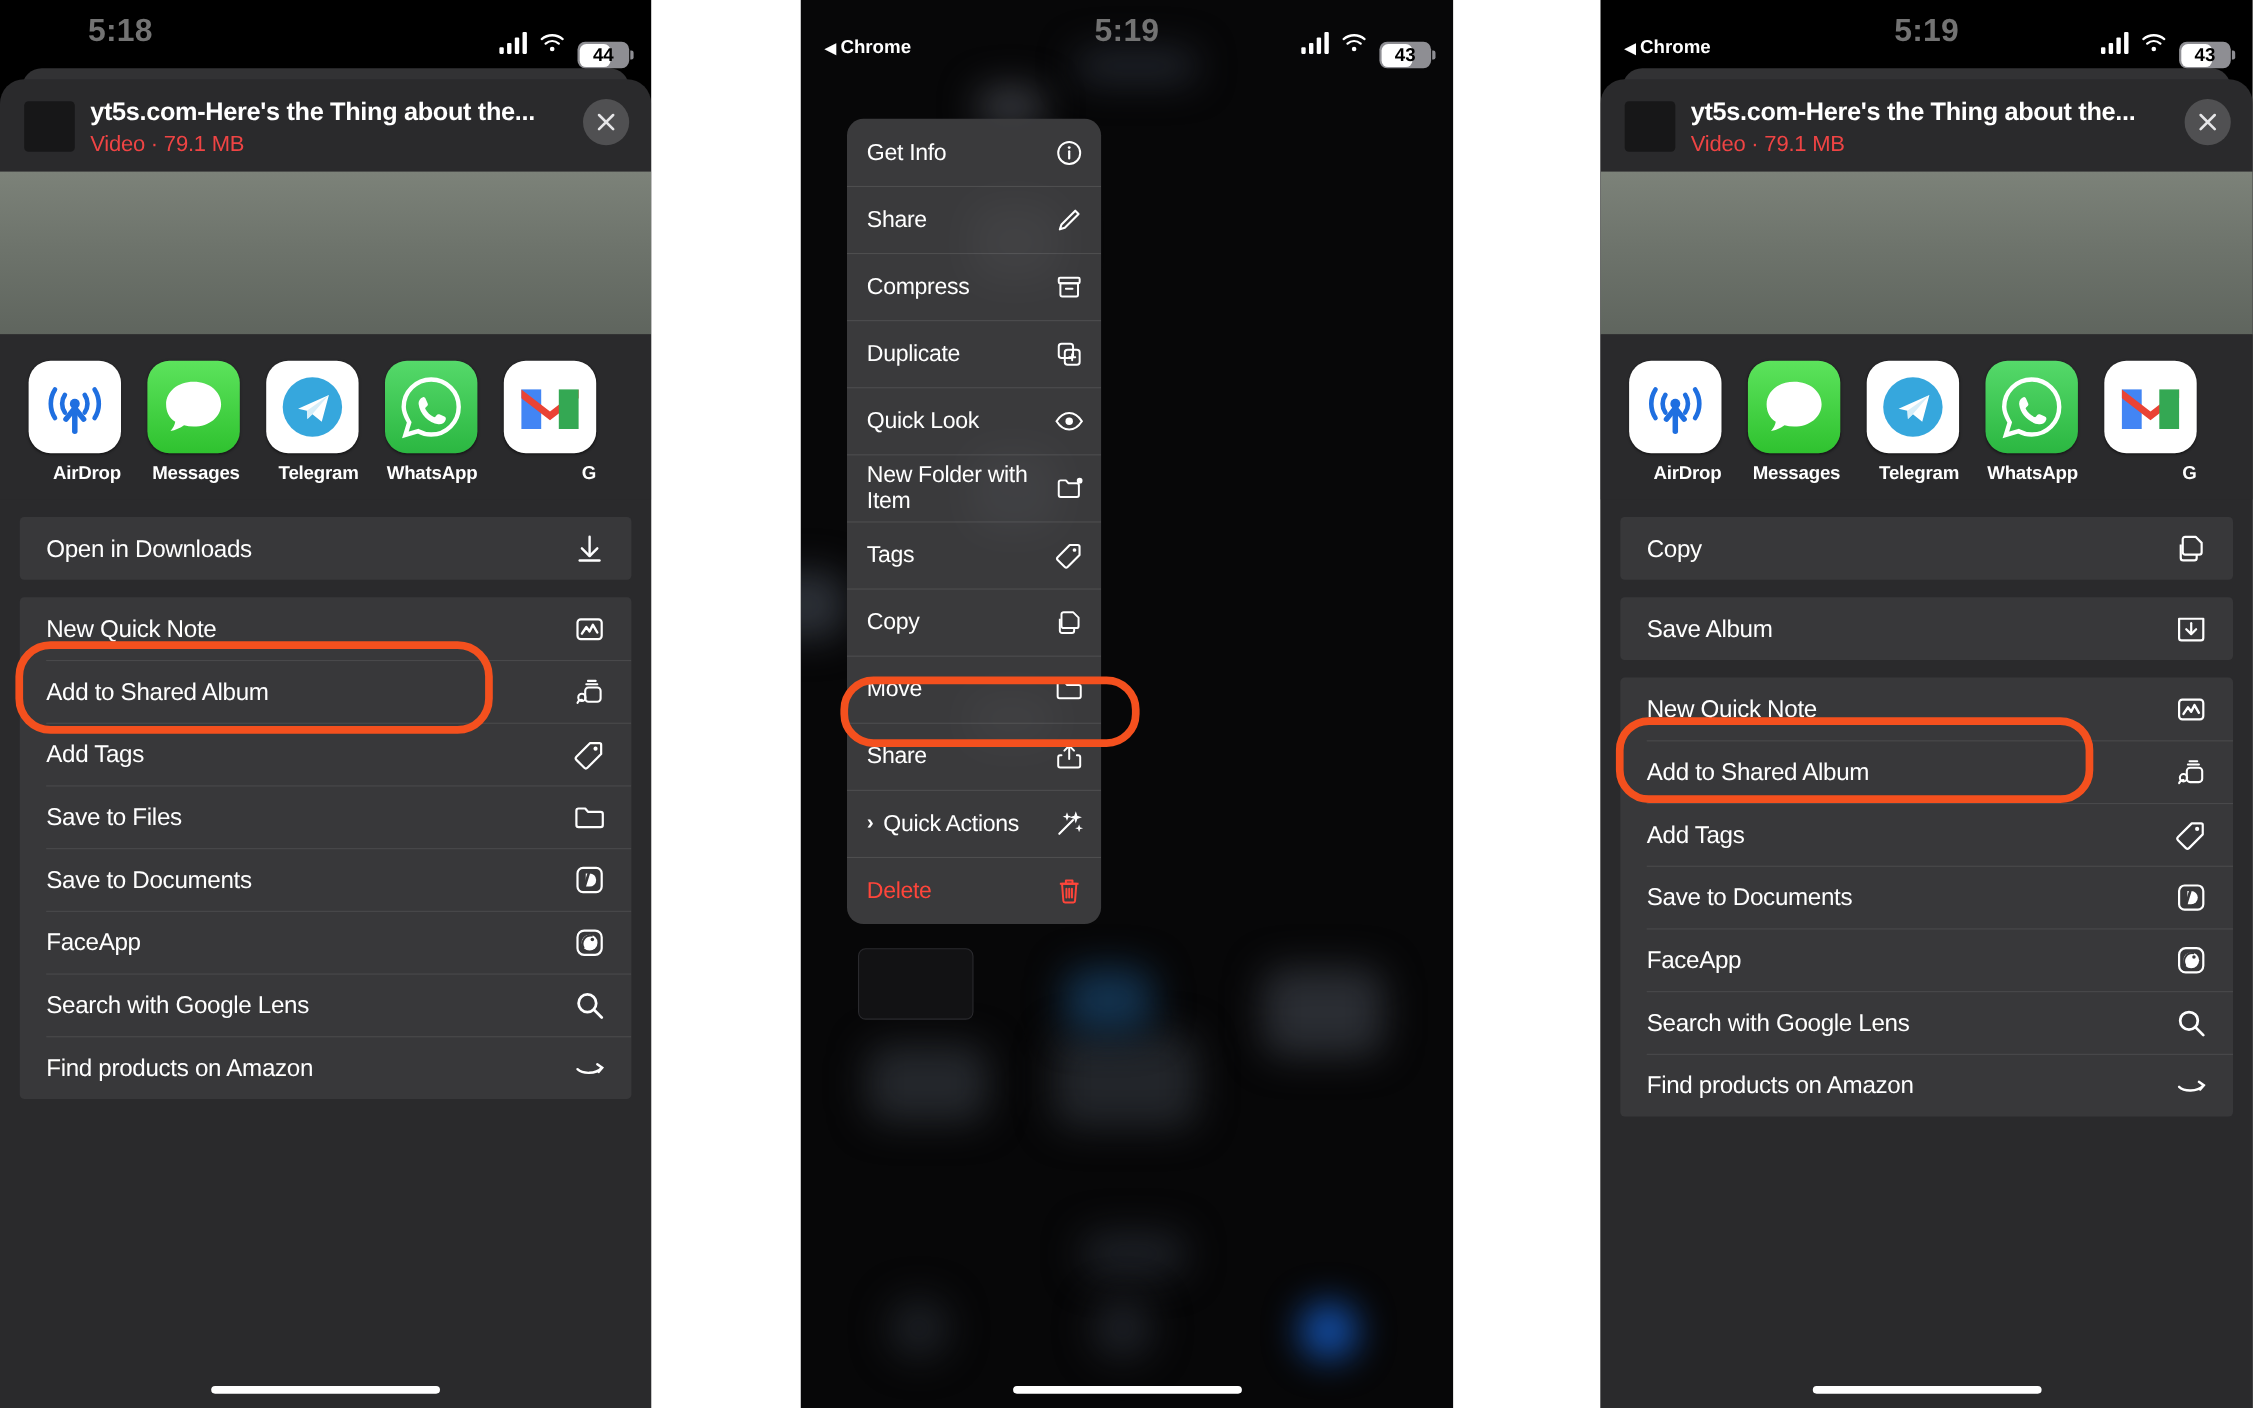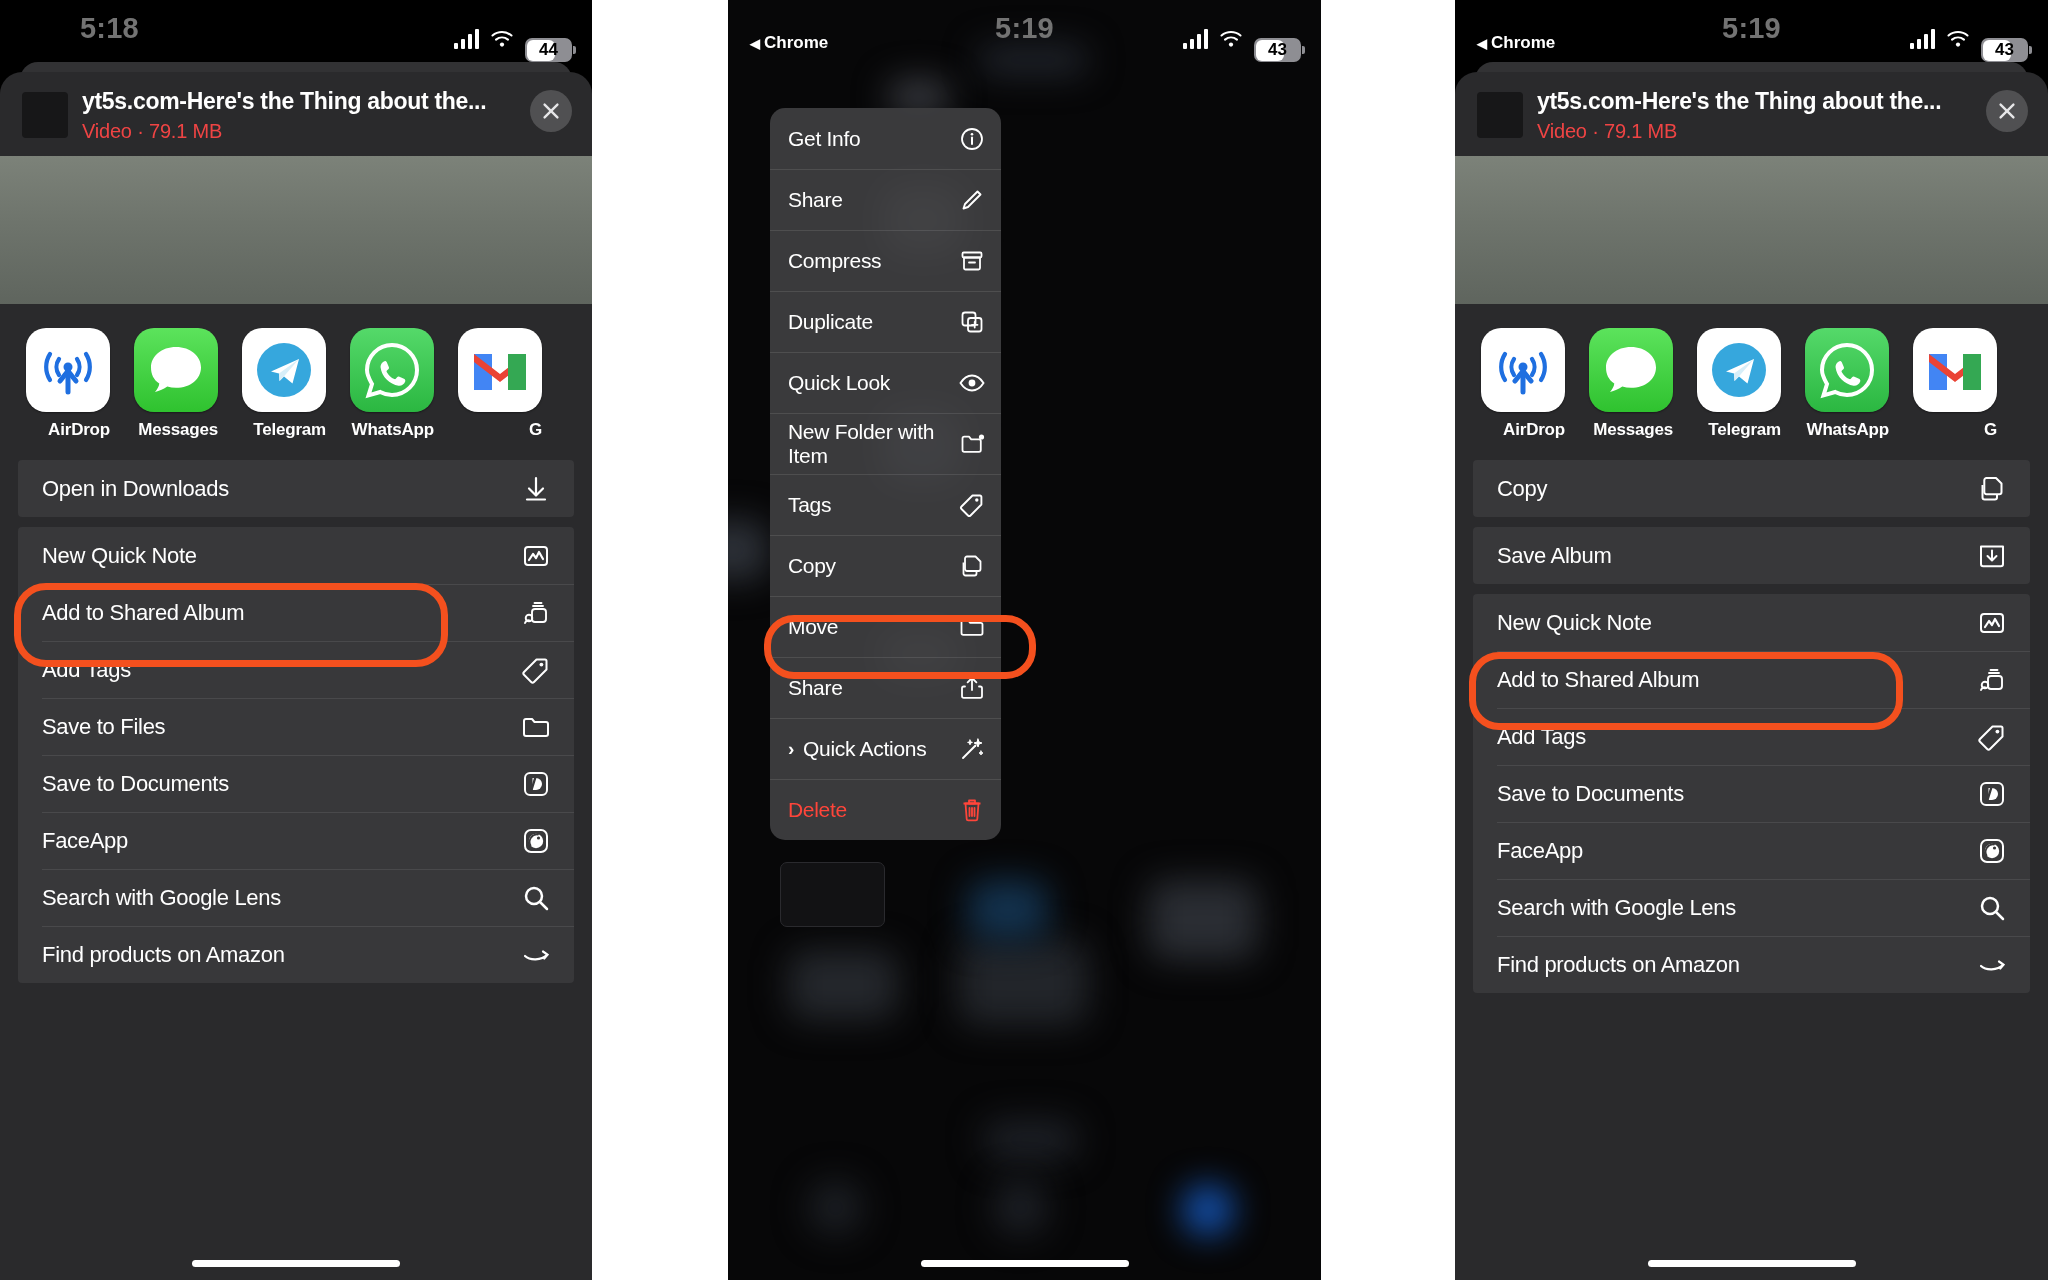--- a/index.html
+++ b/index.html
@@ -62,21 +62,21 @@
     box-shadow:0 1px 2px rgba(0,0,0,.4); }
   .applabel{ margin-top:8px; color:#fff; font-size:17px; font-weight:700; letter-spacing:-.2px;
     white-space:nowrap;text-align:right; }
   .ic-airdrop{ background:#fff; }
   .ic-messages{ background:linear-gradient(180deg,#5ce35c,#2fc22f); }
   .ic-telegram{ background:#fff; }
   .ic-whatsapp{ background:linear-gradient(180deg,#55d96a,#2bb741); }
   .ic-gmail{ background:#fff; }
 
   
-  .group{ margin:6px 18px 10px 18px; background:#38383a; border-radius:4px; overflow:hidden; }
+  .group{ margin:16px 18px 10px 18px; background:#38383a; border-radius:4px; overflow:hidden; }
   .row{ position:relative; display:flex; align-items:center; justify-content:space-between;
     height:57px; padding:0 22px 0 24px; }
   .row + .row:before{ content:""; position:absolute; left:24px; right:0; top:0; height:1px;
     background:rgba(255,255,255,.09); }
   .row-label{ color:#fff; font-size:22px; letter-spacing:-.3px; }
   .row-icon{ width:32px; height:32px; display:flex; align-items:center; justify-content:center; }
   .row-icon svg{ width:30px; height:30px; }
 
   
   .ring{ position:absolute; border:7px solid #f4501e; border-radius:32px; z-index:60;

